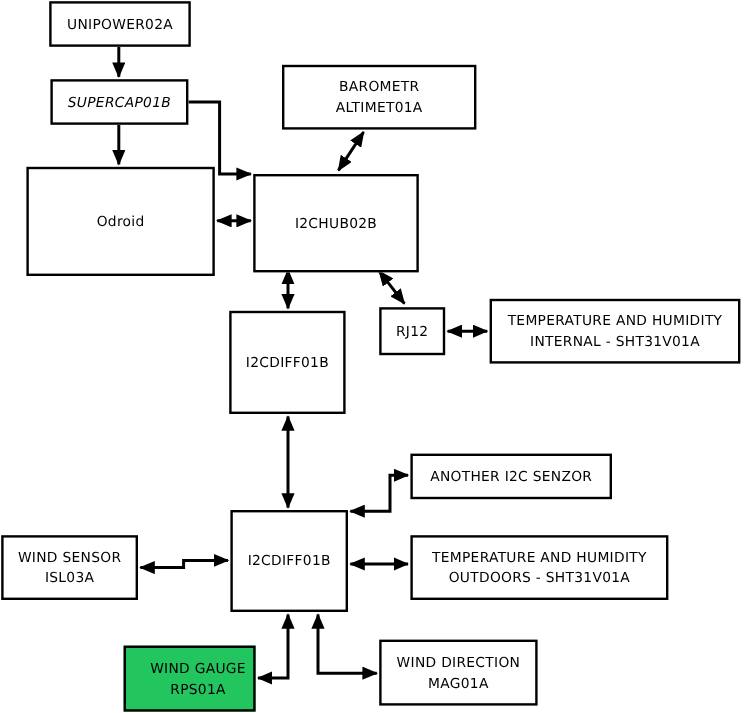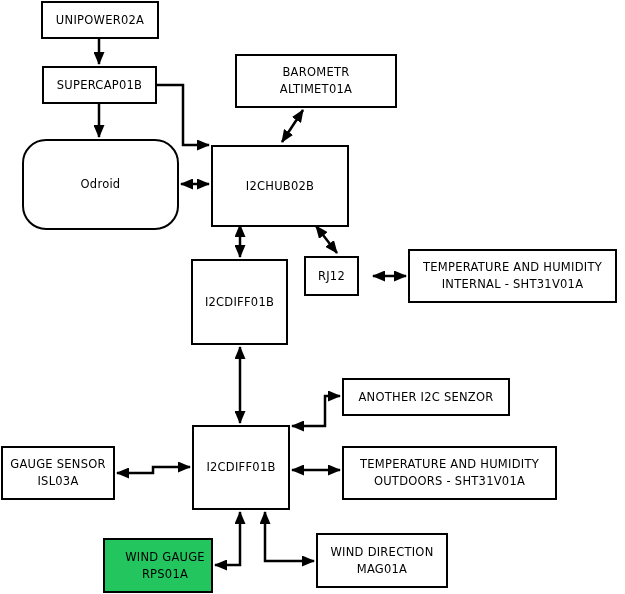--- a/index.html
+++ b/index.html
@@ -42,21 +42,21 @@
     font-size: 11.5px;
     line-height: 1.45;
     letter-spacing: 0.25px;
   }
   
   #n-unipower      { left: 41px;  top: 1px;   width: 118px; height: 38px; }
   #n-supercap      { left: 42px;  top: 66px;  width: 115px; height: 38px; }
   #n-odroid        { left: 22px;  top: 139px; width: 157px; height: 91px; }
   #n-barometr      { left: 235px; top: 54px;  width: 162px; height: 54px; }
   #n-i2chub        { left: 211px; top: 145px; width: 138px; height: 82px; }
-  #n-rj12          { left: 304px; top: 256px; width: 55px;  height: 40px; }
+  #n-rj12          { left: 316px; top: 256px; width: 55px;  height: 40px; }
   #n-temp-internal { left: 408px; top: 249px; width: 209px; height: 54px; }
   #n-i2cdiff1      { left: 191px; top: 259px; width: 97px;  height: 86px; }
   #n-another       { left: 342px; top: 378px; width: 168px; height: 38px; }
   #n-i2cdiff2      { left: 192px; top: 425px; width: 98px;  height: 85px; }
   #n-light         { left: 1px;   top: 446px; width: 114px; height: 54px; }
   #n-temp-outdoors { left: 342px; top: 446px; width: 215px; height: 54px; }
   #n-wind-gauge    { left: 103px; top: 538px; width: 110px; height: 55px; }
   #n-wind-dir      { left: 316px; top: 533px; width: 132px; height: 55px; }
 </style>
 </head>
@@ -80,32 +80,32 @@
       <polyline points="240,225 240,257" class="edge" marker-end="url(#ah)" marker-start="url(#ah)" style="stroke: rgb(0, 0, 0);"></polyline>
       <polyline points="240,347 240,423" class="edge" marker-end="url(#ah)" marker-start="url(#ah)" style="stroke: rgb(0, 0, 0);"></polyline>
       <polyline points="292,426 325,426 325,396 340,396" class="edge" marker-end="url(#ah)" marker-start="url(#ah)" style="stroke: rgb(0, 0, 0);"></polyline>
       <polyline points="117,473 153,473 153,467 190,467" class="edge" marker-end="url(#ah)" marker-start="url(#ah)" style="stroke: rgb(0, 0, 0);"></polyline>
       <polyline points="292,470 340,470" class="edge" marker-end="url(#ah)" marker-start="url(#ah)" style="stroke: rgb(0, 0, 0);"></polyline>
       <polyline points="240,512 240,565 215,565" class="edge" marker-end="url(#ah)" marker-start="url(#ah)" style="stroke: rgb(0, 0, 0);"></polyline>
       <polyline points="265,512 265,561 314,561" class="edge" marker-end="url(#ah)" marker-start="url(#ah)" style="stroke: rgb(0, 0, 0);"></polyline>
     </svg>
 
   <div class="node" id="n-unipower" style="background: rgb(255, 255, 255); border-color: rgb(0, 0, 0); color: rgb(0, 0, 0);">UNIPOWER02A</div>
-  <div class="node" id="n-supercap" style="background: rgb(255, 255, 255); border-color: rgb(0, 0, 0); color: rgb(0, 0, 0);">SUPERCAP01B</div>
-  <div class="node" id="n-odroid" style="background: rgb(255, 255, 255); border-color: rgb(0, 0, 0); color: rgb(0, 0, 0); border-radius: 24px;">Odroid</div>
+  <div class="node" id="n-supercap" style="background: rgb(255, 255, 255); border-color: rgb(0, 0, 0); color: rgb(0, 0, 0); font-style: italic;">SUPERCAP01B</div>
+  <div class="node" id="n-odroid" style="background: rgb(255, 255, 255); border-color: rgb(0, 0, 0); color: rgb(0, 0, 0);">Odroid</div>
   <div class="node" id="n-barometr" style="background: rgb(255, 255, 255); border-color: rgb(0, 0, 0); color: rgb(0, 0, 0);">BAROMETR
 ALTIMET01A</div>
   <div class="node" id="n-i2chub" style="background: rgb(255, 255, 255); border-color: rgb(0, 0, 0); color: rgb(0, 0, 0);">I2CHUB02B</div>
   <div class="node" id="n-rj12" style="background: rgb(255, 255, 255); border-color: rgb(0, 0, 0); color: rgb(0, 0, 0);">RJ12</div>
   <div class="node" id="n-temp-internal" style="background: rgb(255, 255, 255); border-color: rgb(0, 0, 0); color: rgb(0, 0, 0);">TEMPERATURE AND HUMIDITY
 INTERNAL - SHT31V01A</div>
   <div class="node" id="n-i2cdiff1" style="background: rgb(255, 255, 255); border-color: rgb(0, 0, 0); color: rgb(0, 0, 0);">I2CDIFF01B</div>
   <div class="node" id="n-another" style="background: rgb(255, 255, 255); border-color: rgb(0, 0, 0); color: rgb(0, 0, 0);">ANOTHER I2C SENZOR</div>
   <div class="node" id="n-i2cdiff2" style="background: rgb(255, 255, 255); border-color: rgb(0, 0, 0); color: rgb(0, 0, 0);">I2CDIFF01B</div>
-  <div class="node" id="n-light" style="background: rgb(255, 255, 255); border-color: rgb(0, 0, 0); color: rgb(0, 0, 0);">GAUGE SENSOR
+  <div class="node" id="n-light" style="background: rgb(255, 255, 255); border-color: rgb(0, 0, 0); color: rgb(0, 0, 0);">WIND SENSOR
 ISL03A</div>
   <div class="node" id="n-temp-outdoors" style="background: rgb(255, 255, 255); border-color: rgb(0, 0, 0); color: rgb(0, 0, 0);">TEMPERATURE AND HUMIDITY
 OUTDOORS - SHT31V01A</div>
   <div class="node" id="n-wind-gauge" style="background: #22c55e; border-color: rgb(0, 0, 0); color: rgb(0, 0, 0); padding-left: 14px;">WIND GAUGE
 RPS01A</div>
   <div class="node" id="n-wind-dir" style="background: rgb(255, 255, 255); border-color: rgb(0, 0, 0); color: rgb(0, 0, 0);">WIND DIRECTION
 MAG01A</div>
 
 </div>
 

